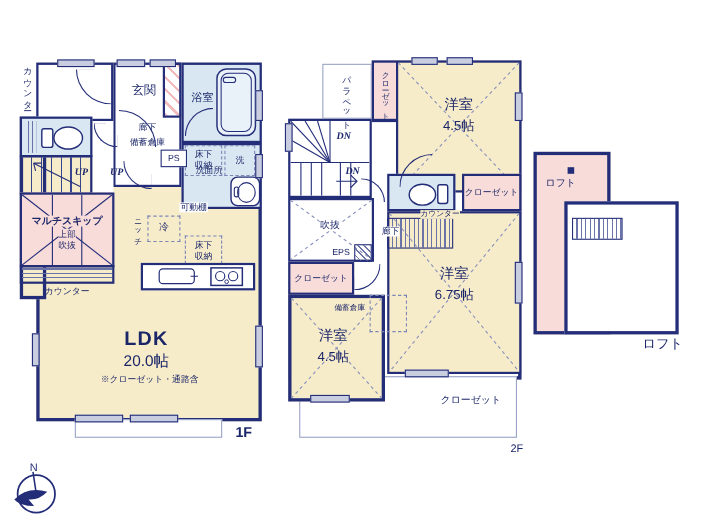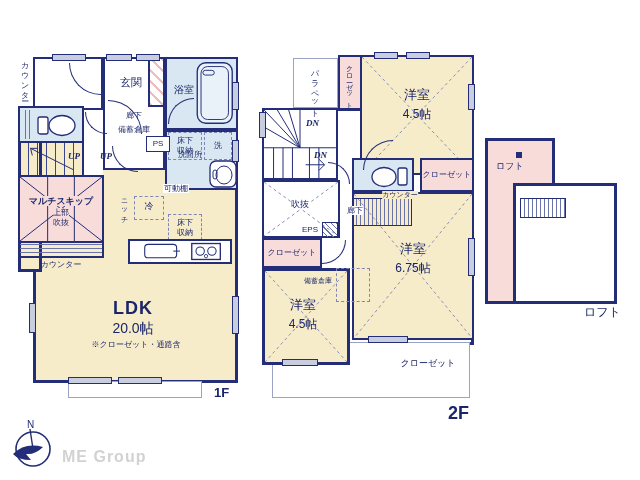--- a/index.html
+++ b/index.html
@@ -242,26 +242,25 @@
   <div class="lbl ctr" style="left:310px;top:225px;font-size:8px;background:#ffffff;">EPS</div>
   <div class="lbl ctr" style="left:400px;top:191px;font-size:7px;background:#f7ecca;">カウンター</div>
   <div class="lbl ctr" style="left:447px;top:170px;font-size:8px;">クローゼット</div>
   <div class="lbl ctr" style="left:292px;top:248px;font-size:8px;">クローゼット</div>
   <div class="lbl ctr" style="left:318px;top:277px;font-size:7px;">備蓄倉庫</div>
   <div class="lbl ctr" style="left:413px;top:242px;font-size:13px;">洋室</div>
   <div class="lbl ctr" style="left:413px;top:262px;font-size:12px;">6.75帖</div>
   <div class="lbl ctr" style="left:303px;top:298px;font-size:13px;">洋室</div>
   <div class="lbl ctr" style="left:303px;top:318px;font-size:12px;">4.5帖</div>
   <div class="lbl ctr" style="left:428px;top:358px;font-size:9px;">クローゼット</div>
-  <div class="lbl" style="left:448px;top:403px;font-size:18px;font-weight:bold;">2F</div>
+  <div class="lbl" style="left:464px;top:403px;font-size:10px;font-weight:normal;">2F</div>
 
   <div class="lbl" style="left:496px;top:161px;font-size:9px;">ロフト</div>
   <div class="lbl" style="left:584px;top:306px;font-size:12px;">ロフト</div>
 
   <svg class="abs" style="left:10px;top:420px;width:46px;height:52px;" viewBox="0 0 46 52">
     <circle cx="23" cy="29" r="17" fill="none" stroke="#232d78" stroke-width="1.6"></circle>
     <line x1="23" y1="29" x2="20" y2="9" stroke="#232d78" stroke-width="1.4"></line>
     <text x="17" y="8" font-size="10" fill="#232d78" font-family="Liberation Sans, sans-serif">N</text>
     <path d="M3 34 q12 -12 30 -7 q-8 8 -17 7 l5 6 q-13 0 -18 -6 z" fill="#232d78"></path>
   </svg>
-  <div class="lbl" style="left:62px;top:448px;font-size:16px;color:#d2d2d2;letter-spacing:1px;font-weight:bold;">ME Group</div>
 
 </div>
 
 </body></html>

